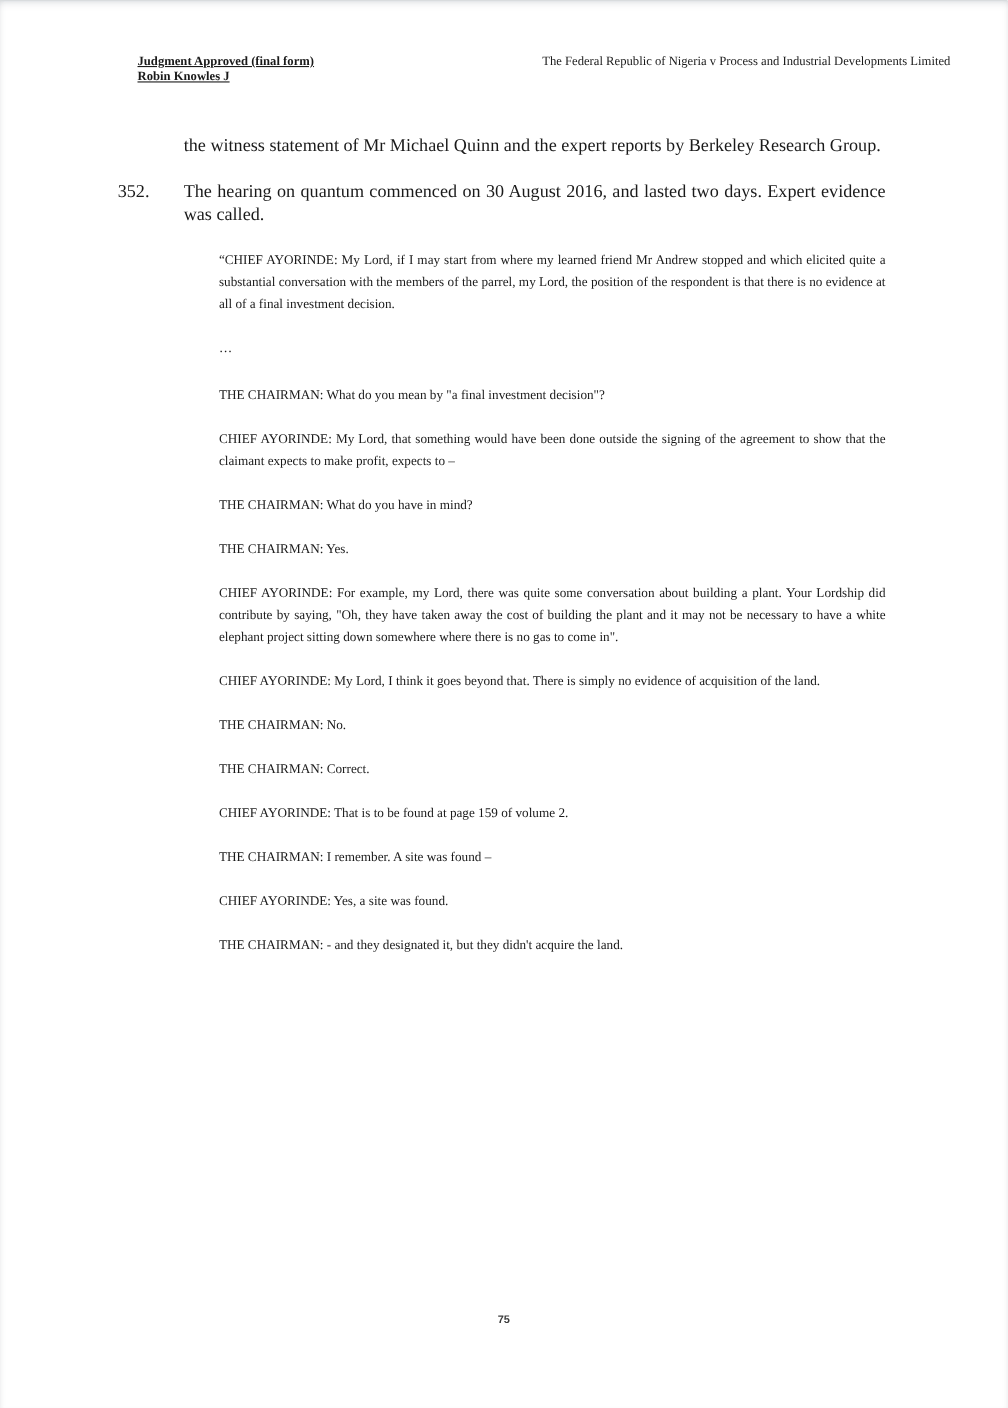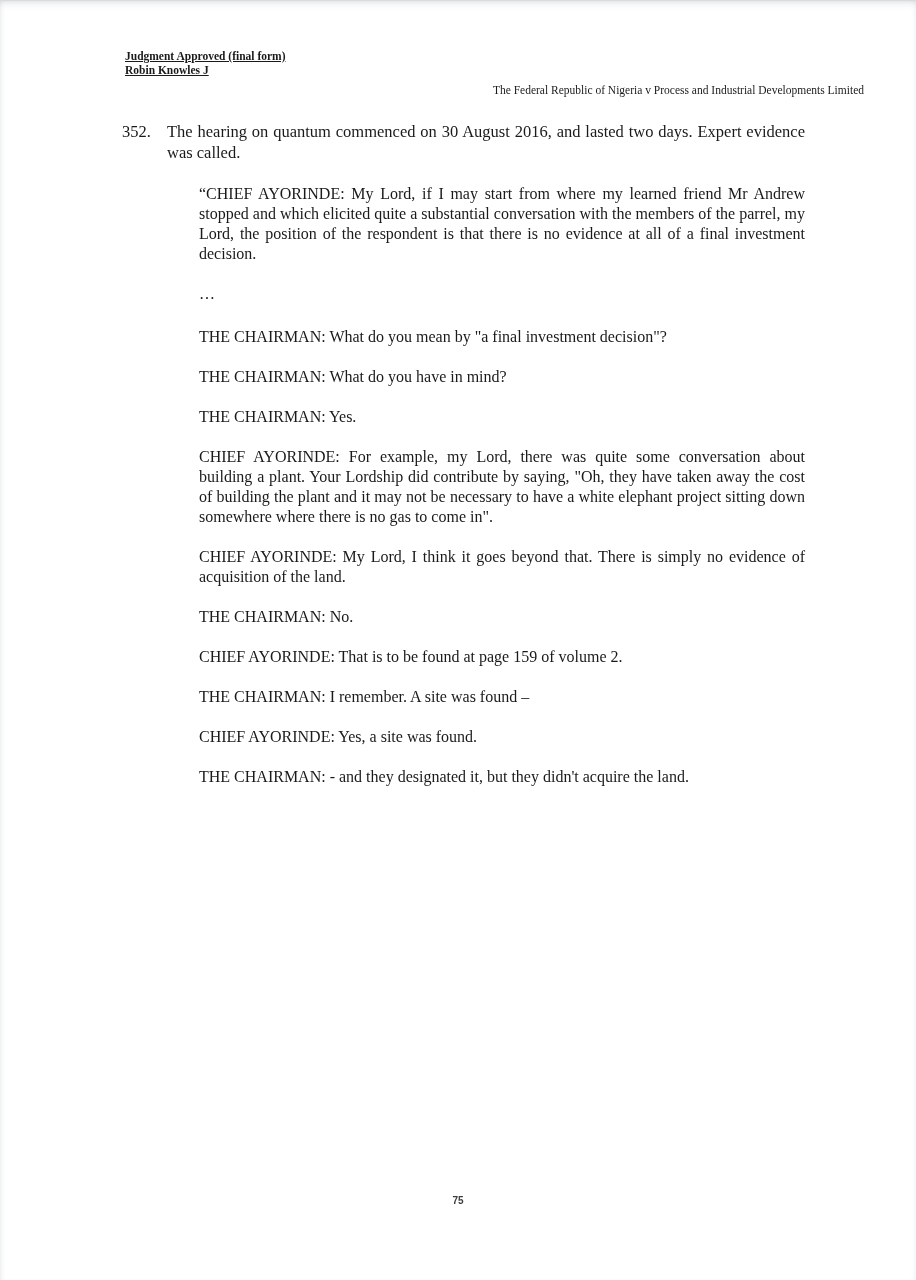--- a/index.html
+++ b/index.html
@@ -40,46 +40,45 @@
     line-height: 14px;
   }
   .doc-header .left div {
     text-decoration: underline;
   }
   .doc-header .right {
     font-size: 11.5px;
     line-height: 14px;
     text-align: right;
     font-weight: normal;
-    margin-top: 34px;
   }
   .main {
     position: absolute;
     top: 120px;
     left: 107px;
     right: 111px;
   }
   .para {
     position: relative;
     padding-left: 60px;
     font-size: 16.5px;
     line-height: 21px;
     text-align: justify;
     margin: 0 0 21px 0;
   }
   .para .num {
     position: absolute;
-    left: 15px;
+    left: 0;
     top: 0;
     width: 52px;
   }
   .quote-block {
     margin: 0;
     padding-left: 92px;
-    font-size: 16px;
+    font-size: 12px;
     line-height: 20px;
   }
   .quote-block p {
     margin: 0 0 20px 0;
     text-align: justify;
   }
   .quote-block p:last-child {
     margin-bottom: 0;
   }
   .quote-block p.ellipsis-line {
@@ -107,36 +106,42 @@
   <div class="doc-header">
     <div class="left">
       <div>Judgment Approved (final form)</div>
       <div>Robin Knowles J</div>
     </div>
     <div class="right">The Federal Republic of Nigeria v Process and Industrial Developments Limited</div>
   </div>
 
   <div class="main">
 
+    <div class="para">
+      <span class="num"></span>
+      <span>the witness statement of Mr Michael Quinn and the expert reports by Berkeley Research Group.</span>
+    </div>
 
     <div class="para">
       <span class="num">352.</span>
       <span>The hearing on quantum commenced on 30 August 2016, and lasted two days. Expert evidence was called.</span>
     </div>
 
 
     <div class="quote-block">
       <p>“CHIEF AYORINDE: My Lord, if I may start from where my learned friend Mr Andrew stopped and which elicited quite a substantial conversation with the members of the parrel, my Lord, the position of the respondent is that there is no evidence at all of a final investment decision.</p>
       <p class="ellipsis-line">…</p>
       <p>THE CHAIRMAN: What do you mean by "a final investment decision"?</p>
+      <p>CHIEF AYORINDE: My Lord, that something would have been done outside the signing of the agreement to show that the claimant expects to make profit, expects to –</p>
       <p>THE CHAIRMAN: What do you have in mind?</p>
       <p>THE CHAIRMAN: Yes.</p>
       <p>CHIEF AYORINDE: For example, my Lord, there was quite some conversation about building a plant. Your Lordship did contribute by saying, "Oh, they have taken away the cost of building the plant and it may not be necessary to have a white elephant project sitting down somewhere where there is no gas to come in".</p>
       <p>CHIEF AYORINDE: My Lord, I think it goes beyond that. There is simply no evidence of acquisition of the land.</p>
       <p>THE CHAIRMAN: No.</p>
+      <p>THE CHAIRMAN: Correct.</p>
       <p>CHIEF AYORINDE: That is to be found at page 159 of volume 2.</p>
       <p>THE CHAIRMAN: I remember. A site was found –</p>
       <p>CHIEF AYORINDE: Yes, a site was found.</p>
       <p>THE CHAIRMAN: - and they designated it, but they didn't acquire the land.</p>
     </div>
 
   </div>
 
   <div class="doc-footer">75</div>
 

